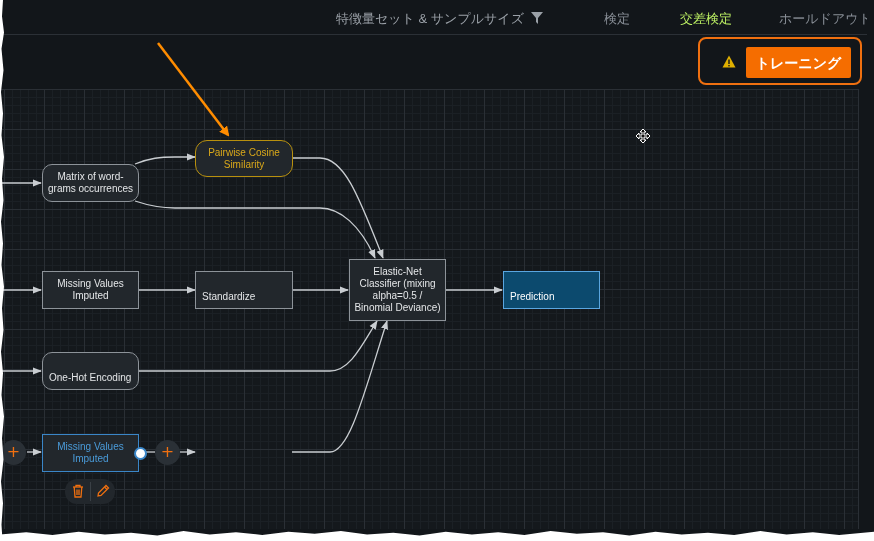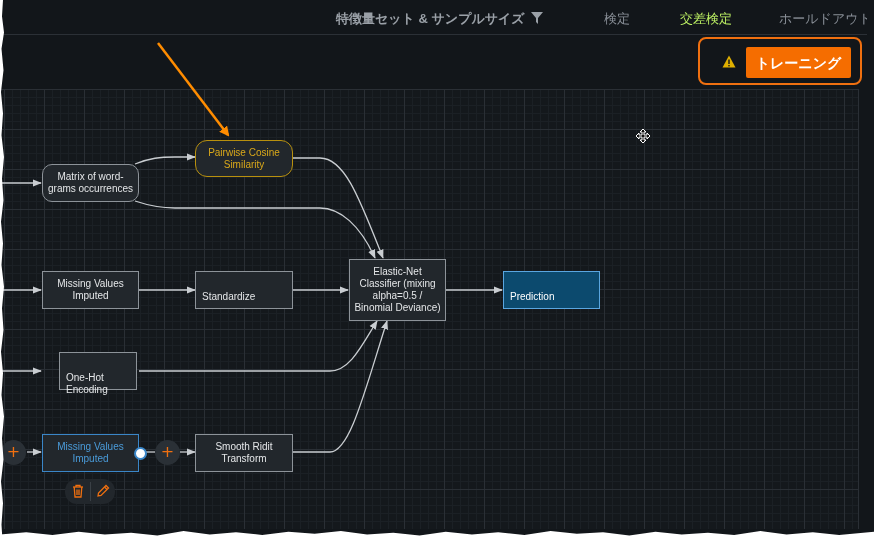--- a/index.html
+++ b/index.html
@@ -14,21 +14,21 @@
       background: #12161a;
       overflow: hidden;
     }
     .topbar {
       position: absolute; left: 0; top: 0; width: 874px; height: 34px;
       border-bottom: 1px solid #2b3036;
     }
     .topbar .tab {
       position: absolute; top: 10px; font-size: 13px; color: #8a9098; white-space: nowrap;
     }
-    .topbar .tab.feature { left: 336px; color: #9aa0a7; font-weight: bold; }
+    .topbar .tab.feature { left: 336px; color: #9aa0a7; font-weight: normal; }
     .topbar .tab.validation { left: 604px; }
     .topbar .tab.cv { left: 680px; color: #bef264; }
     .topbar .tab.holdout { left: 779px; }
     .filter-icon { display: inline-block; width: 12px; height: 12px; vertical-align: -1px; margin-left: 3px; }
 
     .train-box {
       position: absolute; left: 698px; top: 37px; width: 164px; height: 48px;
       border: 2px solid #f07010; border-radius: 8px; box-sizing: border-box;
     }
     .warn-icon { position: absolute; left: 22px; top: 16px; width: 14px; height: 13px; }
@@ -147,28 +147,25 @@
   </div>
   <div class="node highlight" style="left:195px; top:140px; width:98px; height:37px;border-radius:12px;">
     <span>Pairwise Cosine Similarity</span>
   </div>
   <div class="node" style="left:42px; top:271px; width:97px; height:38px;">
     <span>Missing Values Imputed</span>
   </div>
   <div class="node left-top" style="left:195px; top:271px; width:98px; height:38px;">
     <span>Standardize</span>
   </div>
-  <div class="node left-top" style="left:59px; top:352px; width:78px; height:38px;">
+  <div class="node left-top" style="left:42px; top:352px; width:97px; height:38px;border-radius:10px;">
     <span>One-Hot Encoding</span>
   </div>
   <div class="node selected" style="left:42px; top:434px; width:97px; height:38px;">
     <span>Missing Values Imputed</span>
-  </div>
-  <div class="node" style="left:195px; top:434px; width:98px; height:38px;">
-    <span>Smooth Ridit Transform</span>
   </div>
   <div class="node" style="left:349px; top:259px; width:97px; height:62px;">
     <span>Elastic-Net Classifier (mixing alpha=0.5 / Binomial Deviance)</span>
   </div>
   <div class="node prediction left-top" style="left:503px; top:271px; width:97px; height:38px;">
     <span>Prediction</span>
   </div>
 
   <div class="plus-btn" style="left:1px; top:440px;">+</div>
   <div class="port" style="left:134px; top:447px;"></div>

